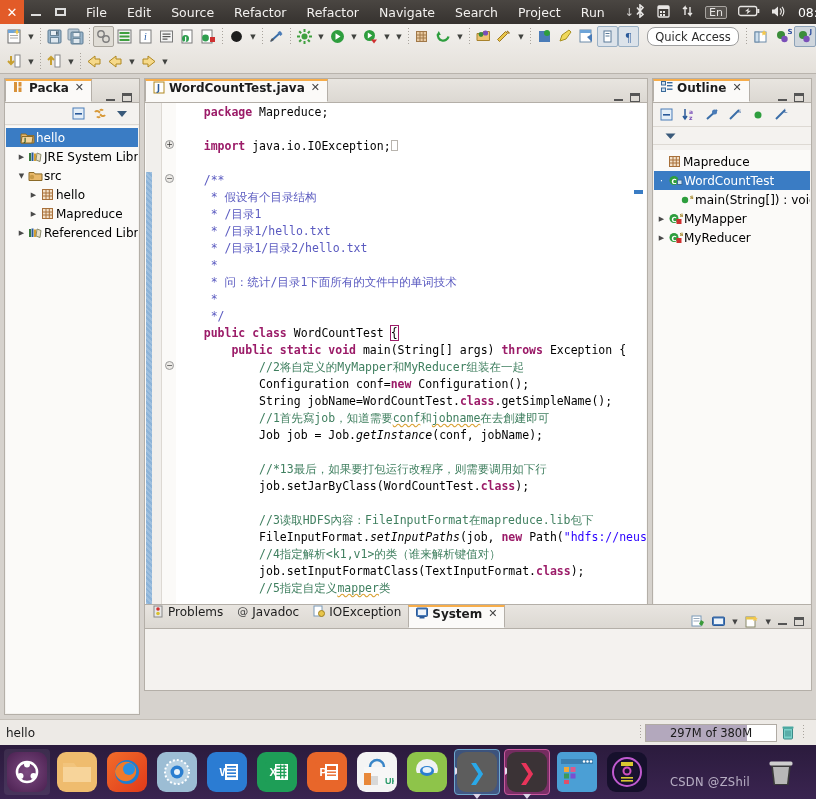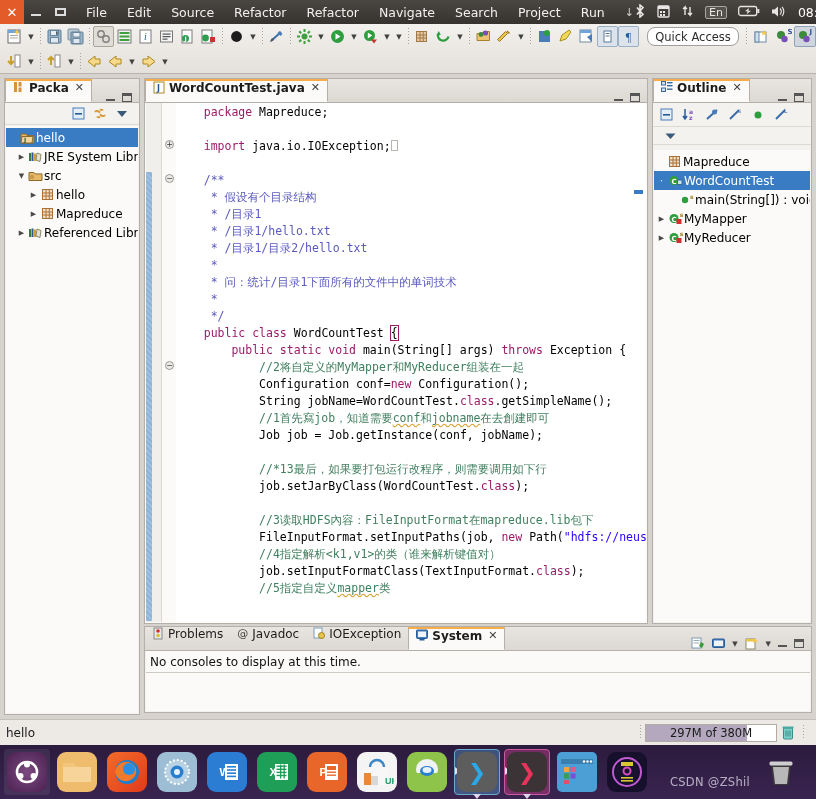--- a/index.html
+++ b/index.html
@@ -101,42 +101,42 @@
   .foldmark { position: absolute; left: 3px; width: 9px; height: 9px; border-radius: 50%;
               border: 1px solid #9a9a9a; background: #eceae6; display: flex;
               align-items: center; justify-content: center; font-size: 8px; color: #3a3a3a;
               line-height: 1; }
   #code {
     flex: 1 1 auto; position: relative; overflow: hidden; background: #fff;
     font-family: "DejaVu Sans Mono", "Liberation Mono", monospace;
     font-size: 11.5px; line-height: 17px; padding-top: 1px; white-space: pre;
   }
   .cl { height: 17px; white-space: pre; color: #000; }
-  .kw  { color: #9b1b68; font-weight: normal; }
+  .kw  { color: #9b1b68; font-weight: bold; }
   .cmt { color: #3f7f5f; }
   .jdoc{ color: #5a5ac0; }
   .str { color: #2a00ff; }
-  .stat{ }
+  .stat{ font-style: italic; }
   .squig { text-decoration: underline wavy #d8a030; text-decoration-skip-ink: none; }
   .caretbox { outline: 1px solid #9b1b68; }
   .ghostbox { display: inline-block; width: 7px; height: 11px; border: 1px solid #b8b4ae;
               vertical-align: -1px; }
   #ed-overview { position: absolute; right: 1px; top: 25px; bottom: 2px; width: 13px; }
   #ed-overview .mk { position: absolute; left: 2px; width: 9px; height: 4px; background: #3a7cc4; }
 
   
   #outline { left: 652px; top: 4px; width: 160px; height: 546px; }
   #outline-list { position: absolute; top: 71px; left: 1px; right: 1px; bottom: 1px;
                   background: #fbfaf8; overflow: hidden; padding-top: 2px; }
   #outline .view-toolbar { height: 24px; padding: 0 6px; justify-content: flex-start; gap: 9px; }
   #outline .vtrow2 { height: 18px; display: flex; align-items: center; padding-left: 10px;
                      background: #f4f2ef; border-bottom: 1px solid #ddd9d3; }
 
   
-  #bottom { left: 144px; top: 552px; width: 668px; height: 87px; }
+  #bottom { left: 144px; top: 530px; width: 668px; height: 87px; }
   #console-body { position: absolute; top: 24px; left: 1px; right: 1px; bottom: 1px;
                   background: #fbfaf8; }
   #console-msg { padding: 4px 4px 0 4px; font-size: 12px; color: #111; }
   #console-sep { position: absolute; top: 21px; left: 0; right: 0; height: 1px; background: #cdc9c3; }
 
   
   #statusbar { position: absolute; top: 719px; left: 0; width: 816px; height: 26px;
                background: #edeae6; border-top: 1px solid #c4bfb8; display: flex; align-items: center; }
   #status-text { font-size: 12px; color: #1a1a1a; padding-left: 6px; }
   #heap { margin-left: auto; display: flex; align-items: center; padding-right: 8px; }
@@ -821,24 +821,20 @@
         </span>
         <span class="vc" style="font-size:7px;color:#444">▼</span>
         <span class="vc">
             <span class="min"></span>
           </span>
         <span class="vc">
             <span class="max"></span>
           </span>
       </div>
     </div>
-    <div id="console-body">
-      <div id="console-msg">No consoles to display at this time.</div>
-      <div id="console-sep"></div>
-    </div>
   </div>
 </div>
 
 <div id="statusbar">
   <span id="status-text">hello</span>
   <div id="heap">
     <span class="dotsep"></span>
     <div id="heap-bar">
       <div id="heap-fill" style="width: 78%;"></div>
       <span id="heap-label">297M of 380M</span>

